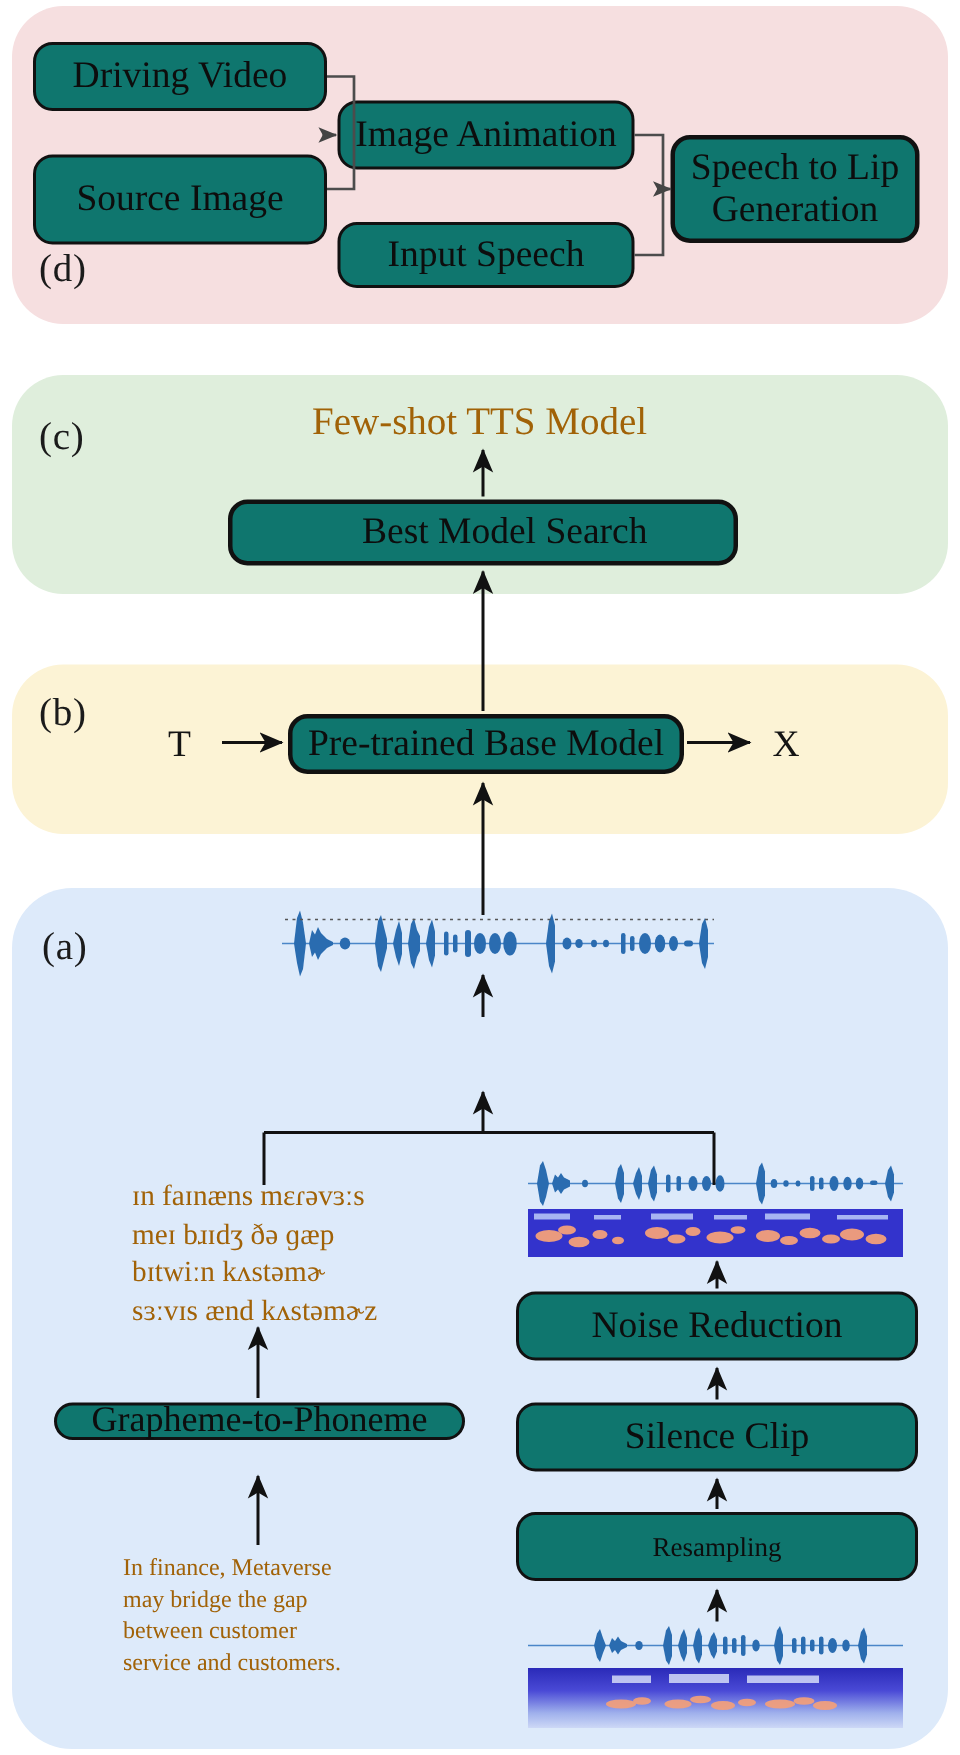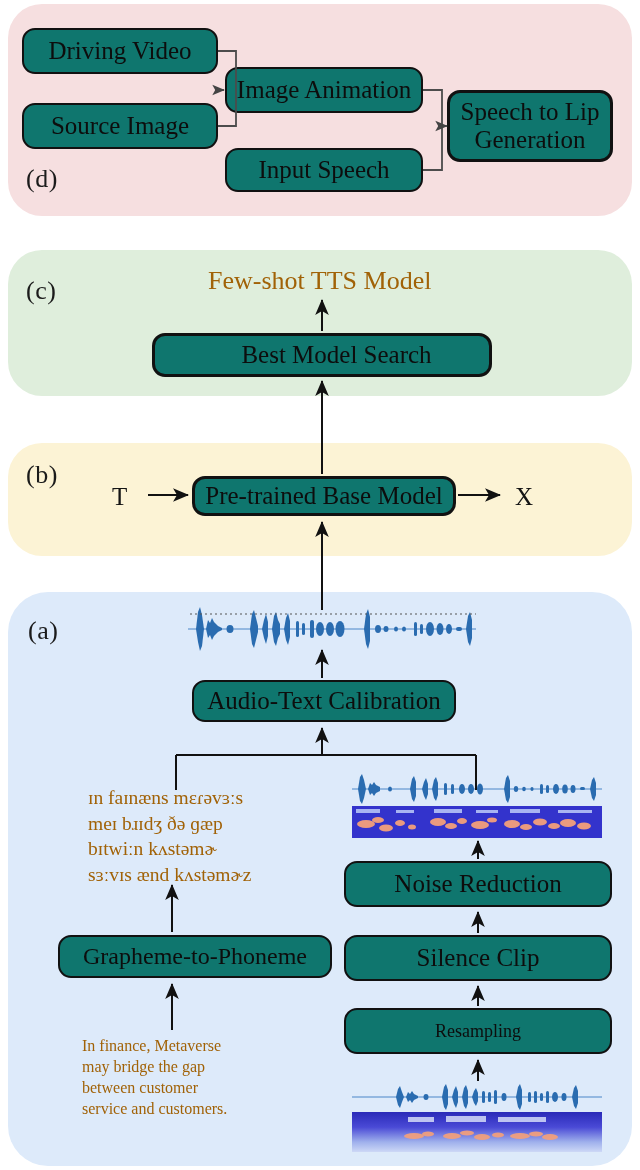--- a/index.html
+++ b/index.html
@@ -78,21 +78,21 @@
 
 <div id="root">
 
   <div class="panel" id="panel-d"></div>
   <div class="plabel" style="left:26px; top:166px;">(d)</div>
 
   <div class="nodebox" style="left:22px; top:28px; width:196px; height:46px; font-size:25px;">
     <span>Driving Video</span>
   </div>
 
-  <div class="nodebox" style="left:22px; top:103px; width:196px; height:46px; font-size:25px;">
+  <div class="nodebox" style="left:22px; top:103px; width:196px; height:60px; font-size:25px;">
     <span>Source Image</span>
   </div>
 
   <div class="nodebox" style="left:225px; top:67px; width:198px; height:46px; font-size:25px;">
     <span>Image Animation</span>
   </div>
 
   <div class="nodebox" style="left:225px; top:148px; width:198px; height:44px; font-size:25px;">
     <span>Input Speech</span>
   </div>
@@ -155,35 +155,32 @@
         <path d="M278 23 L280 10 L282 6 L284 14 L284 32 L282 40 L280 36 L278 23 Z"></path>
       </g>
     </svg>
   </div>
   <div class="wave" style="left:190px; top:602px; width:286px; height:4px;">
     <svg viewBox="0 0 286 4" width="286" height="4" preserveAspectRatio="none">
       <line x1="0" y1="2" x2="286" y2="2" stroke="#555" stroke-width="1" stroke-dasharray="2 3"></line>
     </svg>
   </div>
 
-  <div class="nodebox" style="left:192px; top:680px; width:264px; height:42px; font-size:25px; border-width:2.6px;">
-    <span>Audio-Text Calibration</span>
-  </div>
 
   <div class="freetext" style="left:88px; top:785px; font-size:19.5px;">ɪn faɪnæns mɛɾəvɜːs
 meɪ bɹɪdʒ ðə ɡæp
 bɪtwiːn kʌstəmɚ
 sɜːvɪs ænd kʌstəmɚz</div>
 
   <div class="freetext" style="left:82px; top:1035px; font-size:16px;">In finance, Metaverse
 may bridge the gap
 between customer
 service and customers.</div>
 
-  <div class="nodebox" style="left:36px; top:935px; width:274px; height:43px; font-size:24px; border-width:2.6px;margin-left:22px;">
+  <div class="nodebox" style="left:36px; top:935px; width:274px; height:25px; font-size:24px; border-width:2.6px;">
     <span>Grapheme-to-Phoneme</span>
   </div>
 
   <div class="nodebox" style="left:344px; top:861px; width:268px; height:46px; font-size:25px; border-width:2.8px;">
     <span>Noise Reduction</span>
   </div>
 
   <div class="nodebox" style="left:344px; top:935px; width:268px; height:46px; font-size:25px; border-width:2.8px;">
     <span>Silence Clip</span>
   </div>

